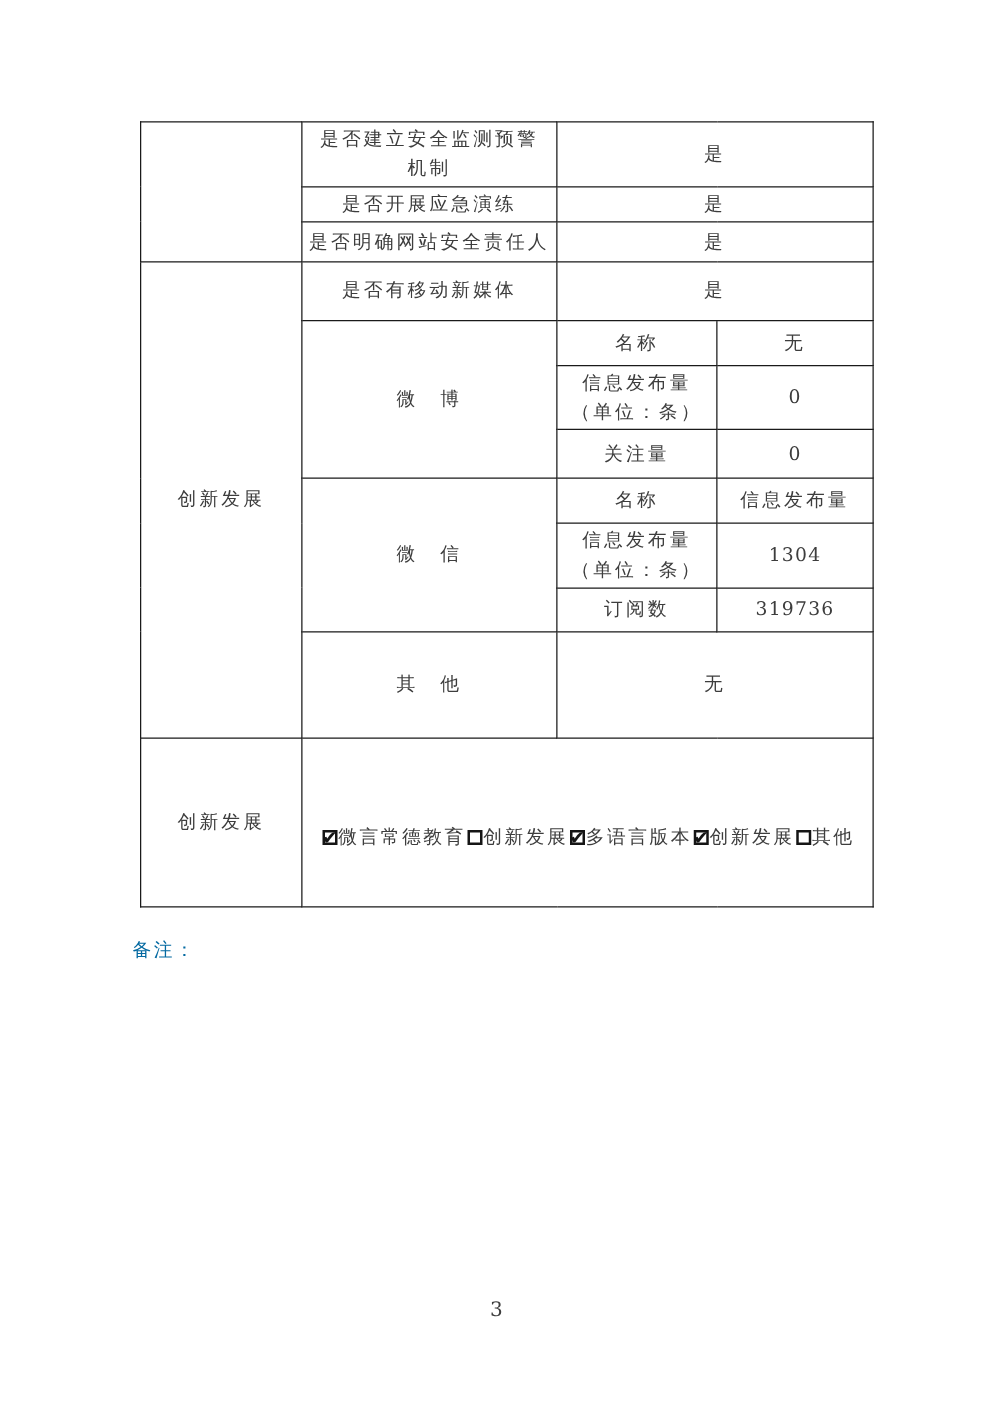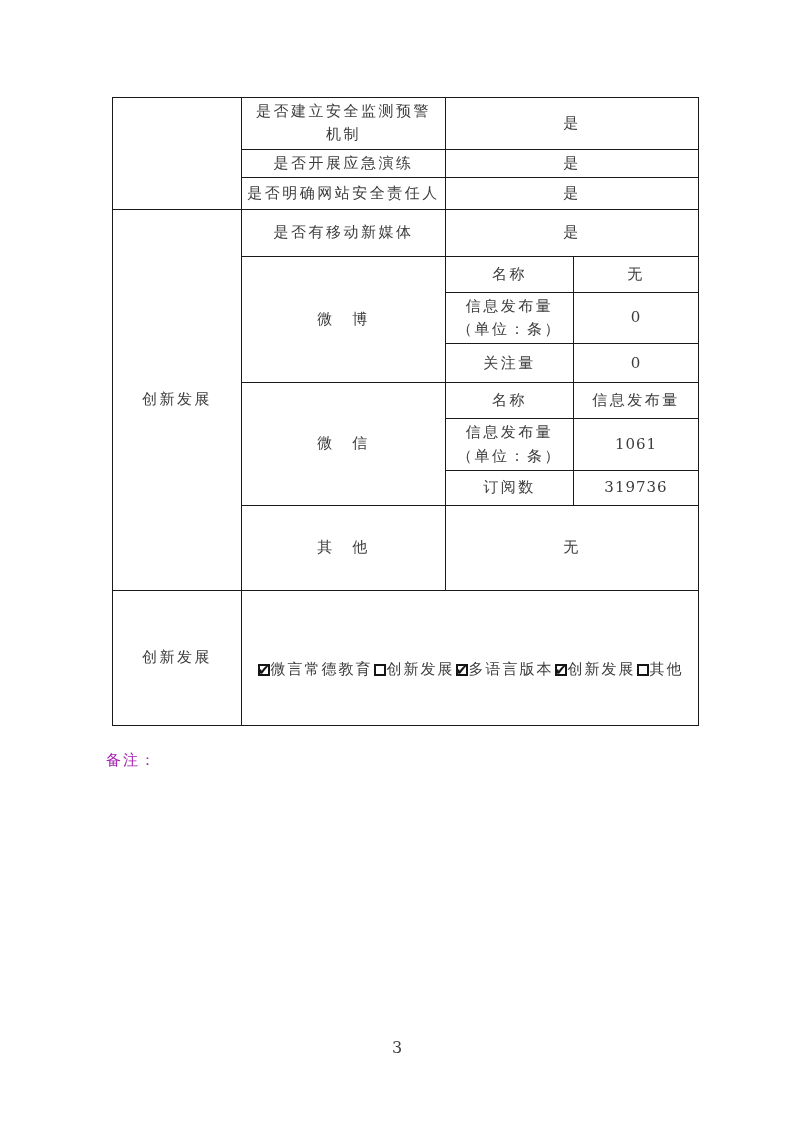--- a/index.html
+++ b/index.html
@@ -47,21 +47,21 @@
     position:absolute; left:-2px; top:-7px;
     font-family:"DejaVu Sans",sans-serif;
     font-size:15px; font-weight:bold; color:#151515;
     letter-spacing:0;
   }
   .cb-line { letter-spacing:2px; white-space:nowrap; }
   .cb-label { letter-spacing:2px; }
 
   .remark {
     position:absolute; left:106px; top:751px;
-    font-size:15px; letter-spacing:2px; color:#a21caf;
+    font-size:15px; letter-spacing:2px; color:#0369a1;
   }
   .page-number {
     position:absolute; left:0; top:1038px; width:794px;
     text-align:center; font-size:16px; color:#3d3d3d;
   }
 </style>
 </head>
 <body>
 
 <div class="page">
@@ -109,21 +109,21 @@
         <td class="num">0</td>
       </tr>
       <tr class="r8">
         <td rowspan="3">微　信</td>
         <td>名称</td>
         <td>信息发布量</td>
       </tr>
       <tr class="r9">
         <td>信息发布量
 （单位：条）</td>
-        <td class="num">1061</td>
+        <td class="num">1304</td>
       </tr>
       <tr class="r10">
         <td>订阅数</td>
         <td class="num">319736</td>
       </tr>
       <tr class="r11">
         <td>其　他</td>
         <td colspan="2">无</td>
       </tr>
 

